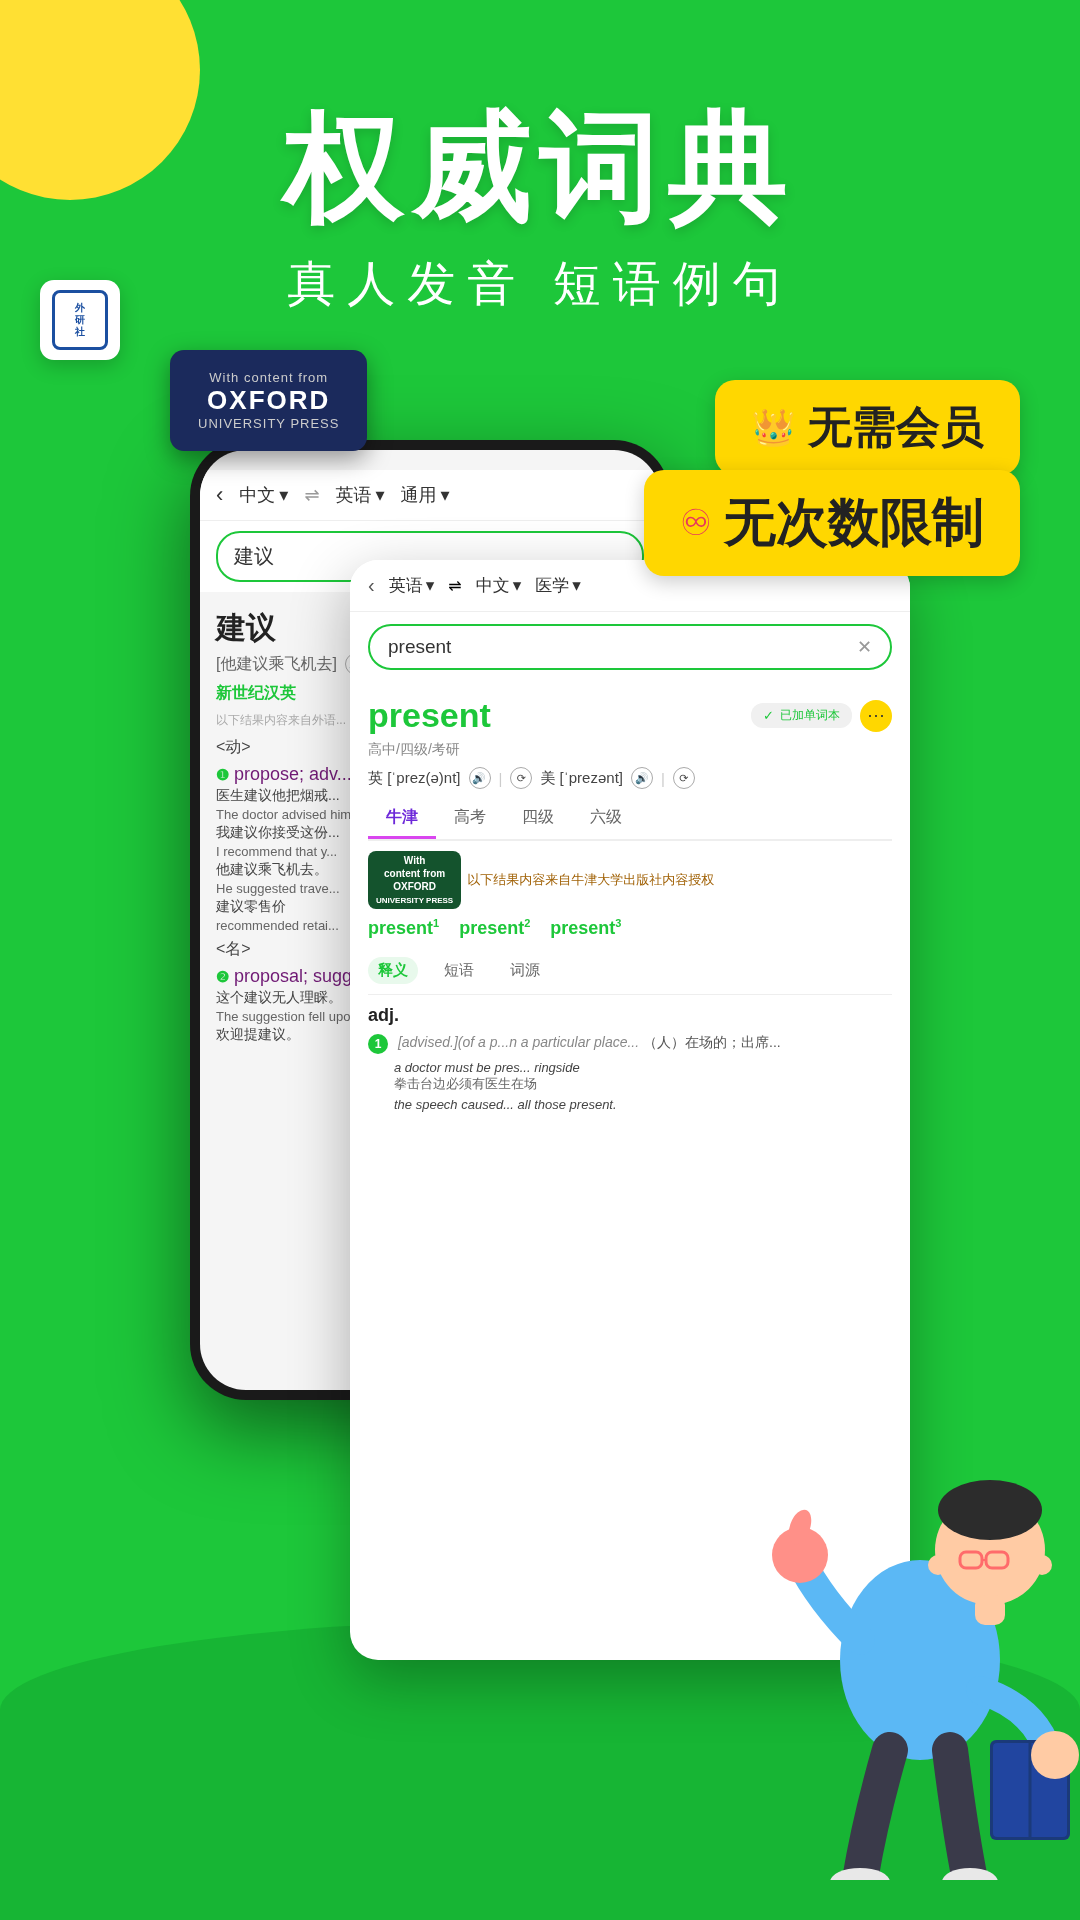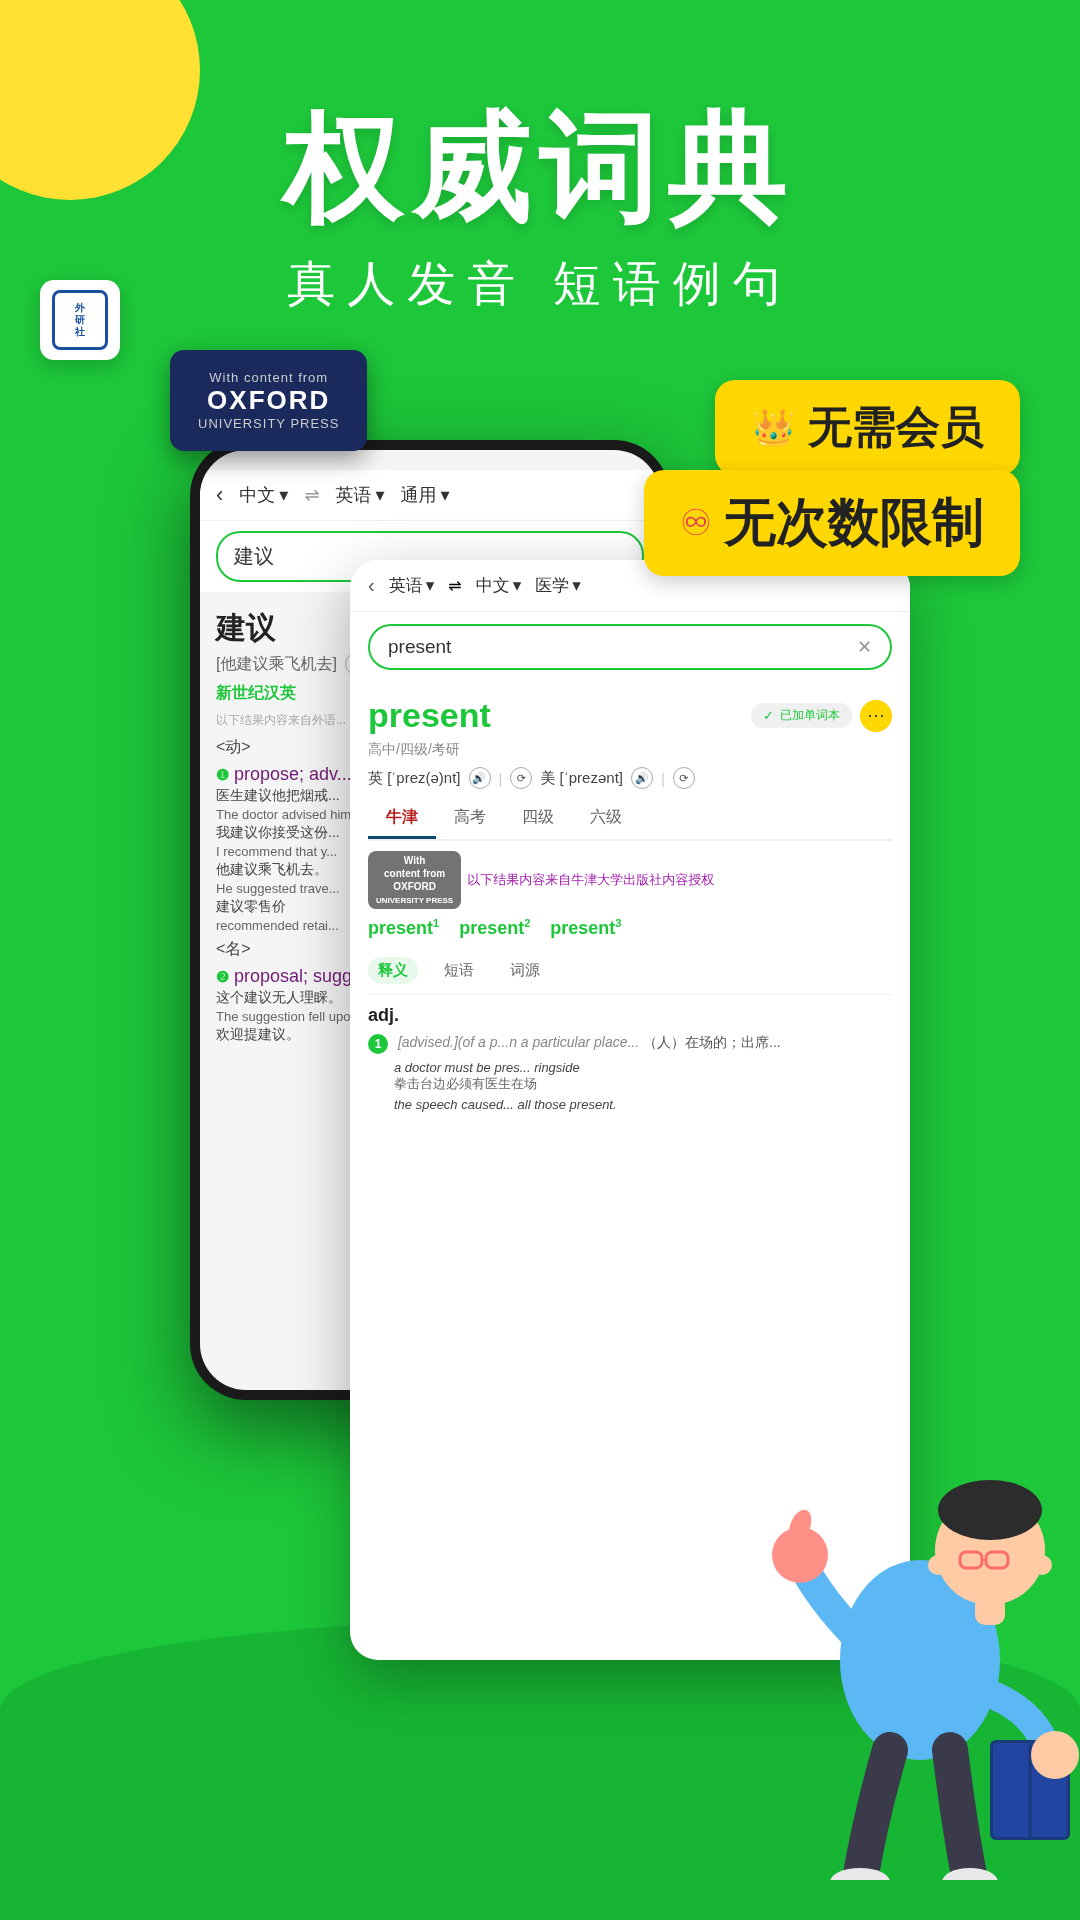--- a/index.html
+++ b/index.html
@@ -316,22 +316,22 @@
       margin-bottom: 10px;
       border-bottom: 2px solid #eee;
     }
     .dict-tab {
       padding: 8px 18px;
       font-size: 16px;
       color: #666;
       cursor: pointer;
     }
     .dict-tab.active {
-      color: #b91c1c;
-      border-bottom: 3px solid #0c4a6e;
+      color: #6d28d9;
+      border-bottom: 3px solid #d946ef;
       font-weight: 600;
     }
 
     .oxford-badge {
       position: absolute;
       top: 350px;
       left: 170px;
       background: #1B2A5C;
       border-radius: 14px;
       padding: 20px 28px;
@@ -357,32 +357,32 @@
     }
 
     
     .oxford-small {
       display: flex;
       align-items: center;
       gap: 6px;
       margin: 4px 0 8px;
     }
     .oxford-small-logo {
-      background: #737373;
+      background: #14532d;
       border-radius: 8px;
       padding: 3px 8px;
       font-size: 10px;
       color: white;
       font-weight: 700;
       line-height: 1.3;
       text-align: center;
     }
     .oxford-small-text {
       font-size: 13px;
-      color: #a21caf;
+      color: #a16207;
     }
 
     .waiyanshe-badge {
       position: absolute;
       top: 280px;
       left: 40px;
       background: white;
       border-radius: 14px;
       padding: 12px;
       z-index: 60;

